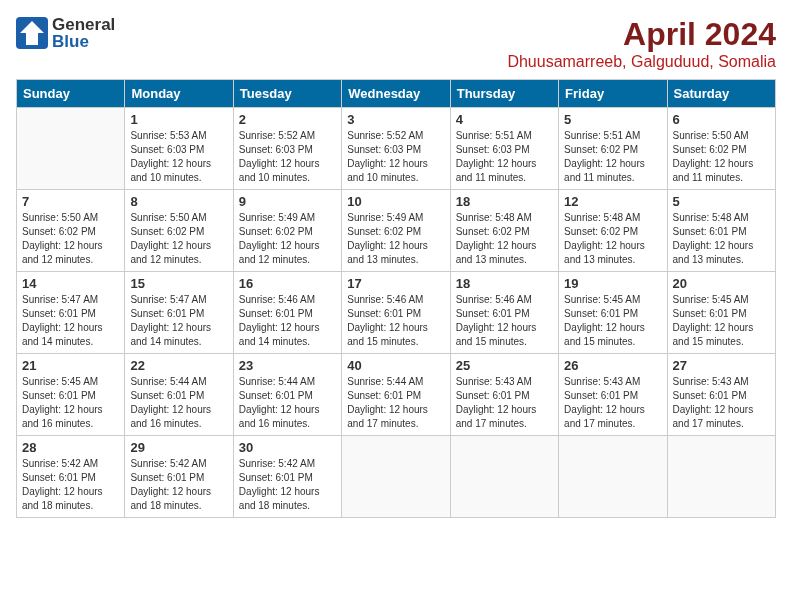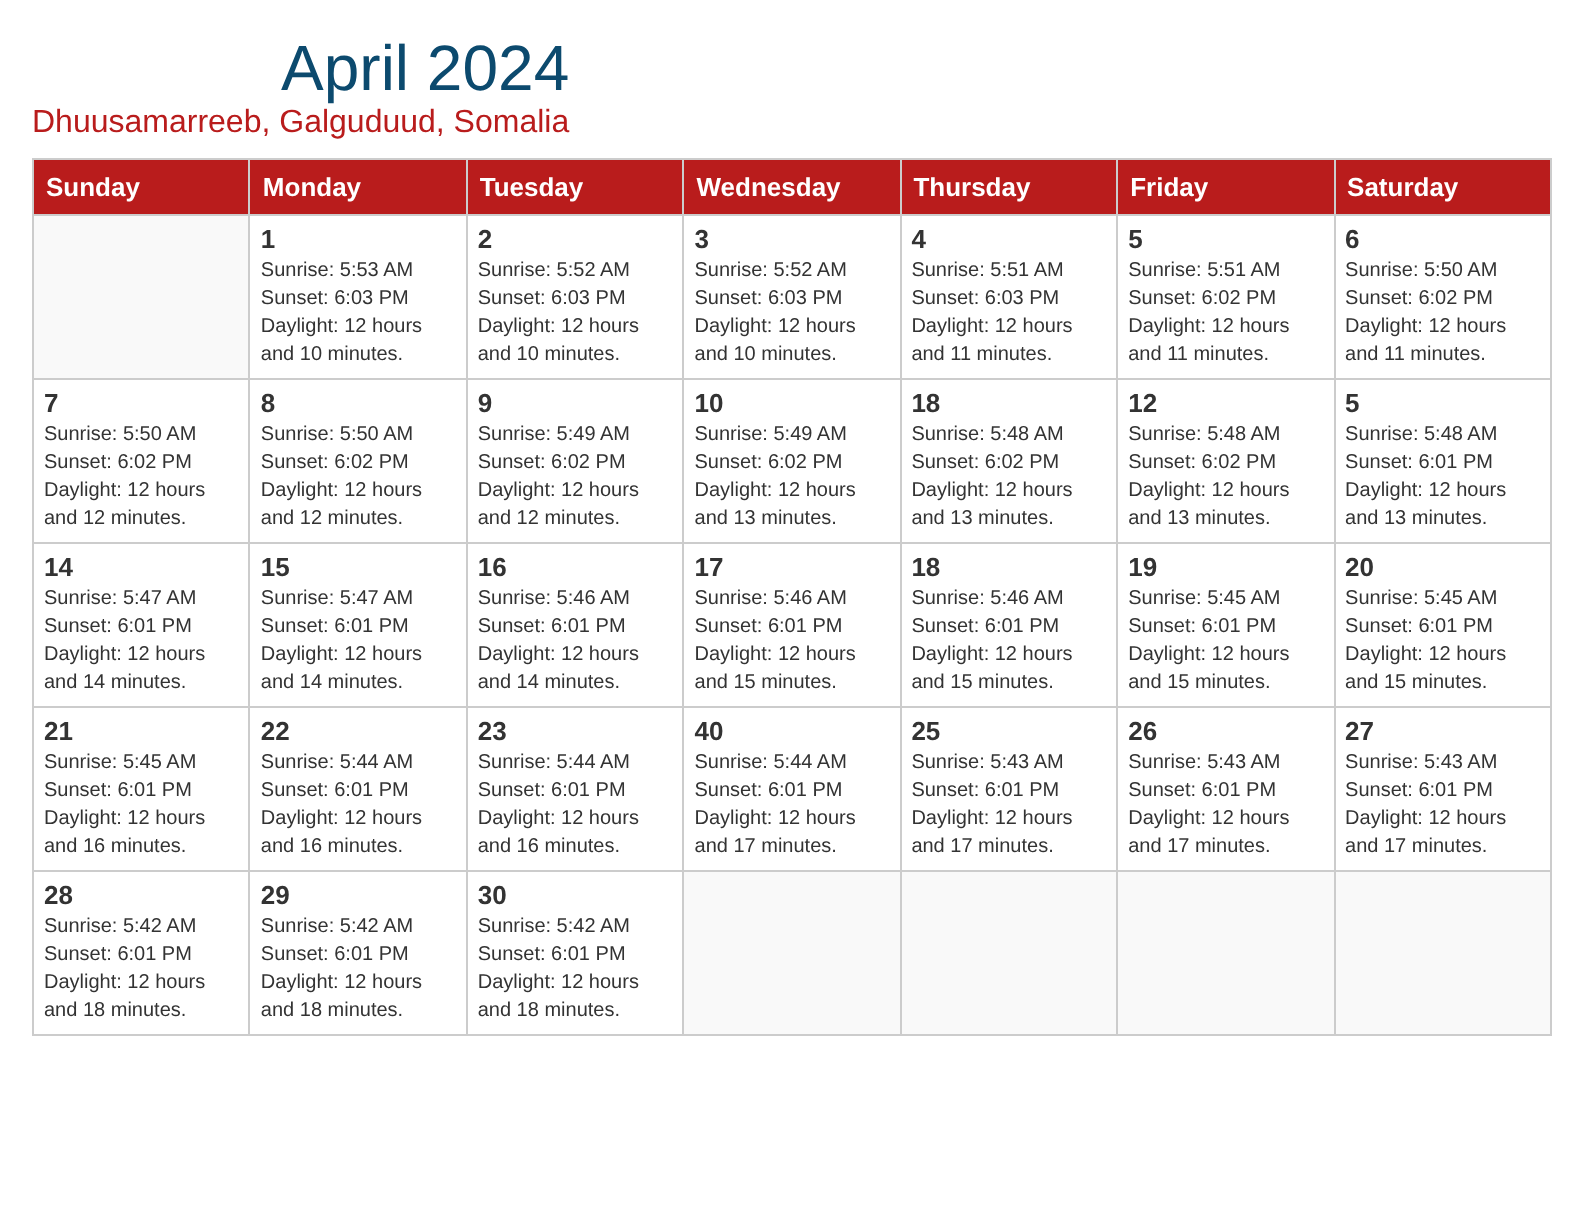--- a/index.html
+++ b/index.html
@@ -19,33 +19,33 @@
     .logo {
       display: flex;
       flex-direction: column;
       align-items: flex-start;
     }
     .title-section {
       text-align: right;
     }
     .month-title {
       font-size: 32px;
-      font-weight: normal;
-      color: #0c4a6e;
+      font-weight: bold;
+      color: #7f1d1d;
     }
     .location-title {
       font-size: 16px;
       color: #b91c1c;
     }
     table {
       width: 100%;
       border-collapse: collapse;
     }
     th {
-      background-color: #b91c1c;
+      background-color: #0369a1;
       color: #fff;
       padding: 6px 6px;
       font-size: 13px;
       font-weight: bold;
       border: 1px solid #ccc;
       text-align: left;
     }
     td {
       border: 1px solid #ccc;
       vertical-align: top;
@@ -77,20 +77,32 @@
     .logo-text-wrap {
       display: flex;
       flex-direction: column;
       line-height: 1;
     }
   </style>
 </head>
 <body>
 
 <div class="header">
+  <div class="logo">
+    <div class="logo-wrapper">
+      <svg width="32" height="32" viewBox="0 0 32 32">
+        <rect x="0" y="0" width="32" height="32" fill="#1a5fa8" rx="4"></rect>
+        <polygon points="16,4 28,16 22,16 22,28 10,28 10,16 4,16" fill="white"></polygon>
+      </svg>
+      <div class="logo-text-wrap">
+        <span style="font-size:17px;font-weight:bold;color:#333;">General</span>
+        <span style="font-size:17px;font-weight:bold;color:#1a5fa8;">Blue</span>
+      </div>
+    </div>
+  </div>
   <div class="title-section">
     <div class="month-title">April 2024</div>
     <div class="location-title">Dhuusamarreeb, Galguduud, Somalia</div>
   </div>
 </div>
 
 <table>
   <thead>
     <tr>
     <th>Sunday</th>

